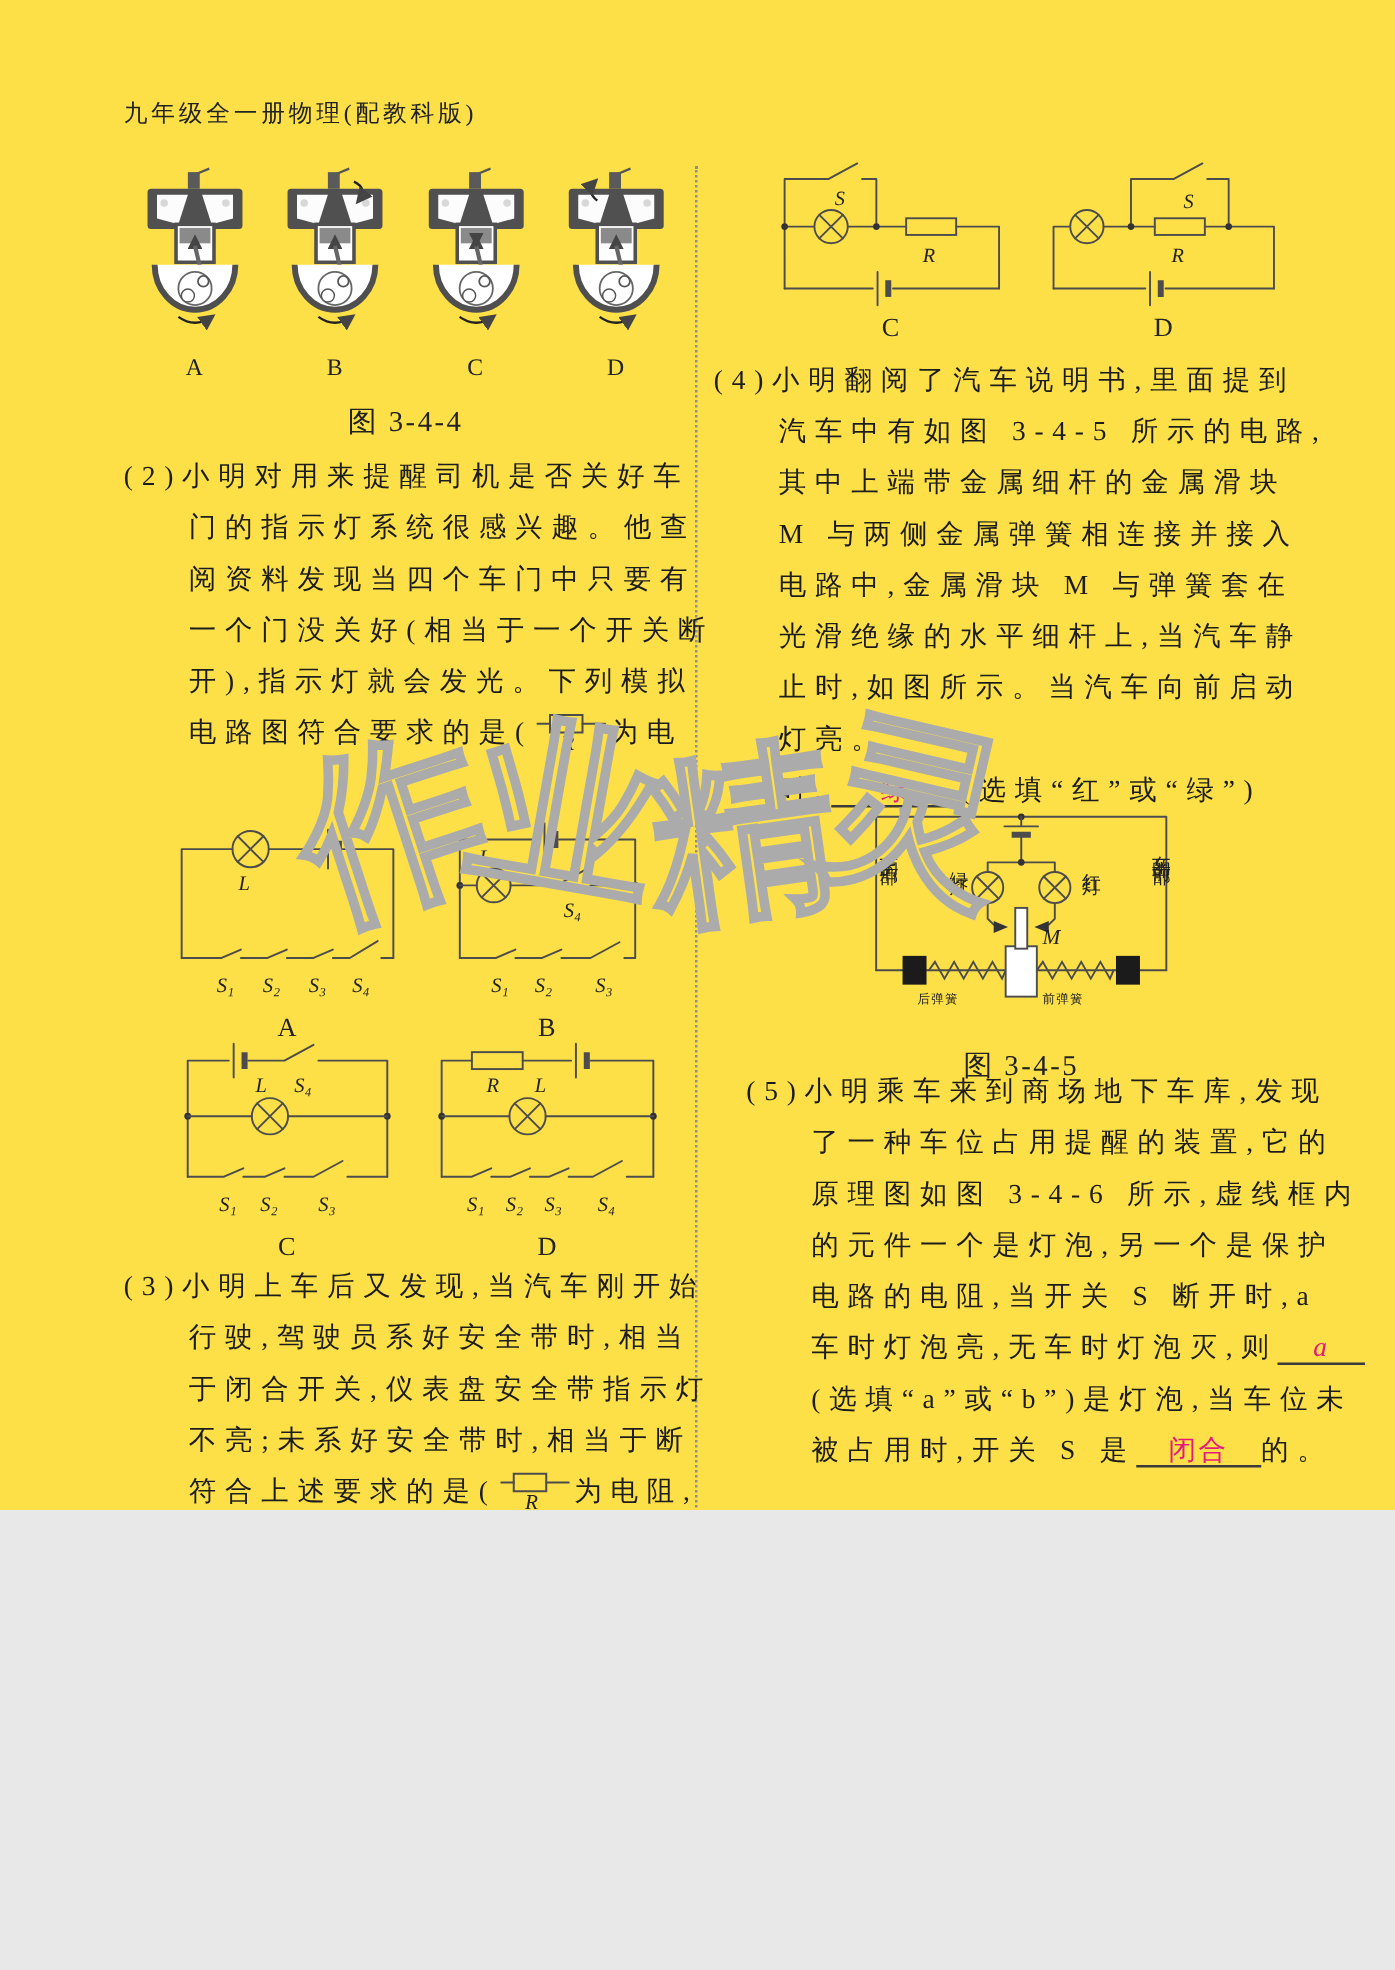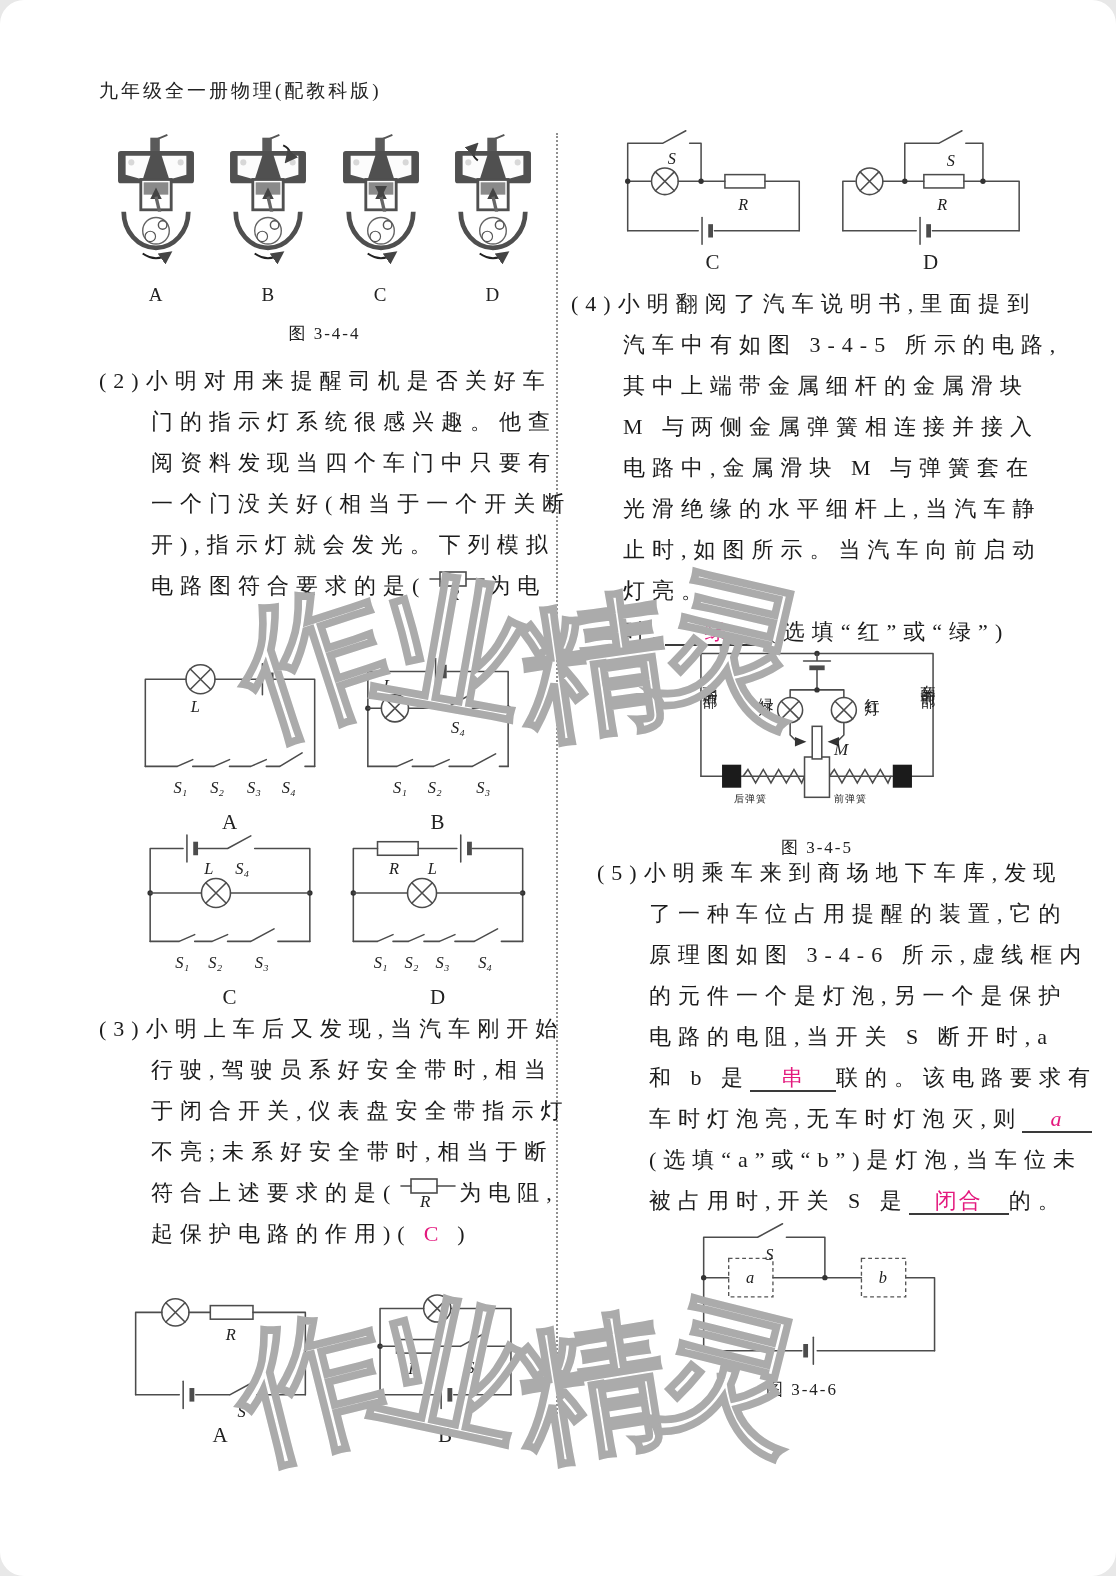--- a/index.html
+++ b/index.html
@@ -1,36 +1,36 @@
 <!DOCTYPE html>
 <html><head>
 <meta charset="utf-8">
 <style>
   html,body{margin:0;padding:0;background:#e8e8e8;}
-  #page{position:relative;width:1116px;height:1576px;background:#ffffff;overflow:hidden;
-        font-family:"Liberation Serif","DejaVu Serif",serif;color:#1c1c1c;border-radius:24px;}
+  #page{position:relative;width:1116px;height:1208px;background:#fde047;overflow:hidden;
+        font-family:"Liberation Serif","DejaVu Serif",serif;color:#1c1c1c;}
   .header{position:absolute;left:99px;top:78px;font-size:19px;letter-spacing:3px;color:#222;}
   .divider{position:absolute;left:556px;top:133px;height:1320px;width:0;border-left:2px dotted #8f8f8f;}
   .pagenum{position:absolute;left:0;top:1487px;width:1116px;text-align:center;font-size:18px;color:#111;}
 
   
   .qblock{position:absolute;}
   .line{line-height:41px;font-size:22px;letter-spacing:7px;padding-left:52px;white-space:nowrap;}
   .line.first{padding-left:0;}
   .blank{display:inline-block;text-align:center;border-bottom:2px solid #3a3a3a;
          padding:0 4px;letter-spacing:2px;line-height:24px;}
   .pink{color:#e3197e;}
   .ans{color:#e3197e;padding:0 12px;}
   .ires{display:inline-block;vertical-align:-8px;margin:0 2px;}
 
   
   .crow{position:absolute;display:flex;justify-content:space-between;}
   .cfig{display:flex;flex-direction:column;align-items:center;}
   .letter{font-size:21px;letter-spacing:1px;margin-top:2px;color:#222;}
-  .cap{font-size:17px;letter-spacing:2px;text-align:center;color:#222;margin-top:4px;}
+  .cap{font-size:23px;letter-spacing:2px;text-align:center;color:#222;margin-top:4px;}
 
   svg .cw{stroke:#4c4c4c;stroke-width:1.6;fill:none;stroke-linecap:round;}
   svg .thick{stroke:#4c4c4c;stroke-width:5;fill:none;}
   svg .dot{fill:#333;stroke:none;}
   svg text{font-family:"Liberation Serif","DejaVu Serif",serif;fill:#222;font-size:16px;}
   svg text.sv{font-style:italic;font-size:17px;}
   svg .dash{stroke:#555;stroke-width:1.4;fill:none;stroke-dasharray:4,3;}
   svg .blk{fill:#1b1b1b;stroke:none;}
   svg .wht{fill:#fff;stroke:#4c4c4c;stroke-width:1.6;}
 
@@ -362,23 +362,20 @@
     <div class="cap">图 3-4-5</div>
   </div>
 
   <div class="qblock" style="left:597px;top:852px;width:452px;">
     <div class="line first">(5)小明乘车来到商场地下车库,发现</div>
     <div class="line">了一种车位占用提醒的装置,它的</div>
     <div class="line">原理图如图 3-4-6 所示,虚线框内</div>
     <div class="line">的元件一个是灯泡,另一个是保护</div>
     <div class="line">电路的电阻,当开关 S 断开时,a</div>
     <div class="line">
-      <span>和 b 是</span><span class="blank pink" style="min-width:78px;">串</span><span>联的。该电路要求有</span>
-    </div>
-    <div class="line">
       <span>车时灯泡亮,无车时灯泡灭,则</span><span class="blank pink" style="min-width:62px;font-style:italic;">a</span>
     </div>
     <div class="line">(选填“a”或“b”)是灯泡,当车位未</div>
     <div class="line">
       <span>被占用时,开关 S 是</span><span class="blank pink" style="min-width:92px;">闭合</span><span>的。</span>
     </div>
   </div>
 
   <div class="figwrap" style="left:672px;top:1218px;">
     <div class="inner" style="width:300px;">

